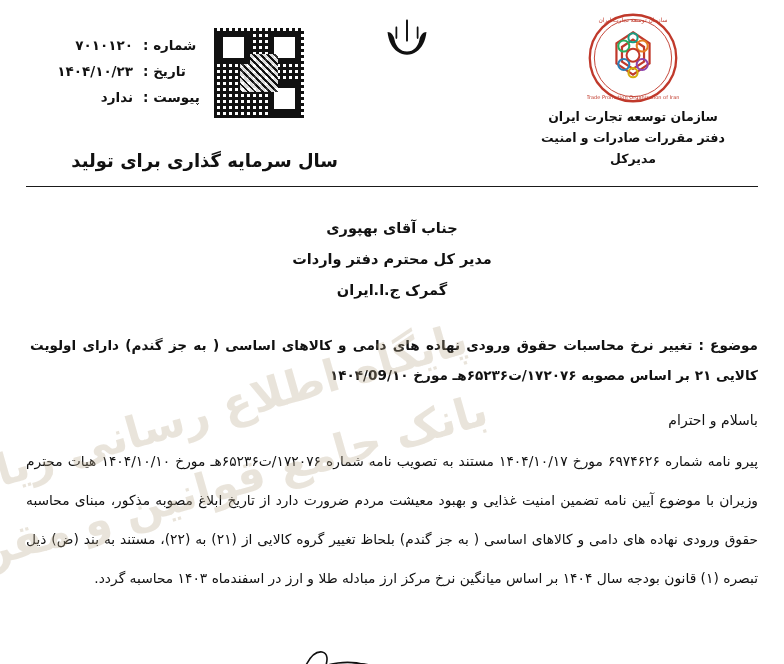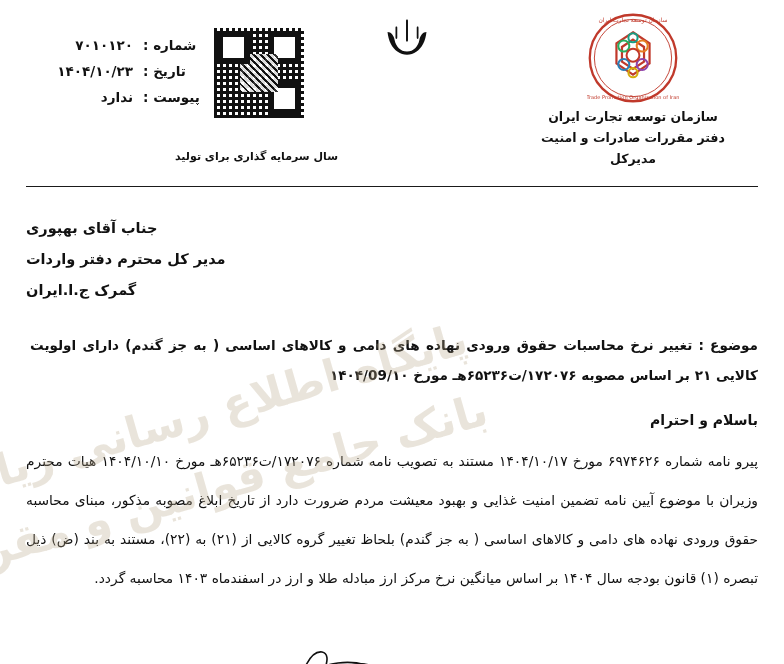--- a/index.html
+++ b/index.html
@@ -133,57 +133,57 @@
     font-size: 12.5px;
     font-weight: bold;
     line-height: 21px;
     letter-spacing: .2px;
   }
 
   .year-slogan {
     position: absolute;
     top: 140px;
     right: 420px;
-    font-size: 11px;
+    font-size: 18px;
     font-weight: bold;
     letter-spacing: .2px;
     color: #111;
   }
 
   hr.rule {
     border: none;
     border-top: 1.4px solid #1a1a1a;
     margin: 16px 0 0 0;
   }
 
   
   .addressee {
     margin-top: 26px;
-    text-align: left;
+    text-align: center;
     font-size: 14.5px;
     font-weight: bold;
     line-height: 31px;
     letter-spacing: .2px;
   }
 
   .subject {
     margin-top: 24px;
     text-align: justify;
     font-size: 13.6px;
     font-weight: bold;
     line-height: 30px;
     letter-spacing: .1px;
     padding-left: 4px;
   }
 
   .salutation {
     margin-top: 22px;
     text-align: right;
     font-size: 14px;
-    font-weight: bold;
+    font-weight: normal;
     letter-spacing: .2px;
   }
 
   .body-text {
     margin-top: 14px;
     text-align: justify;
     font-size: 13.8px;
     line-height: 39px;
     letter-spacing: .1px;
     text-align-last: right;

